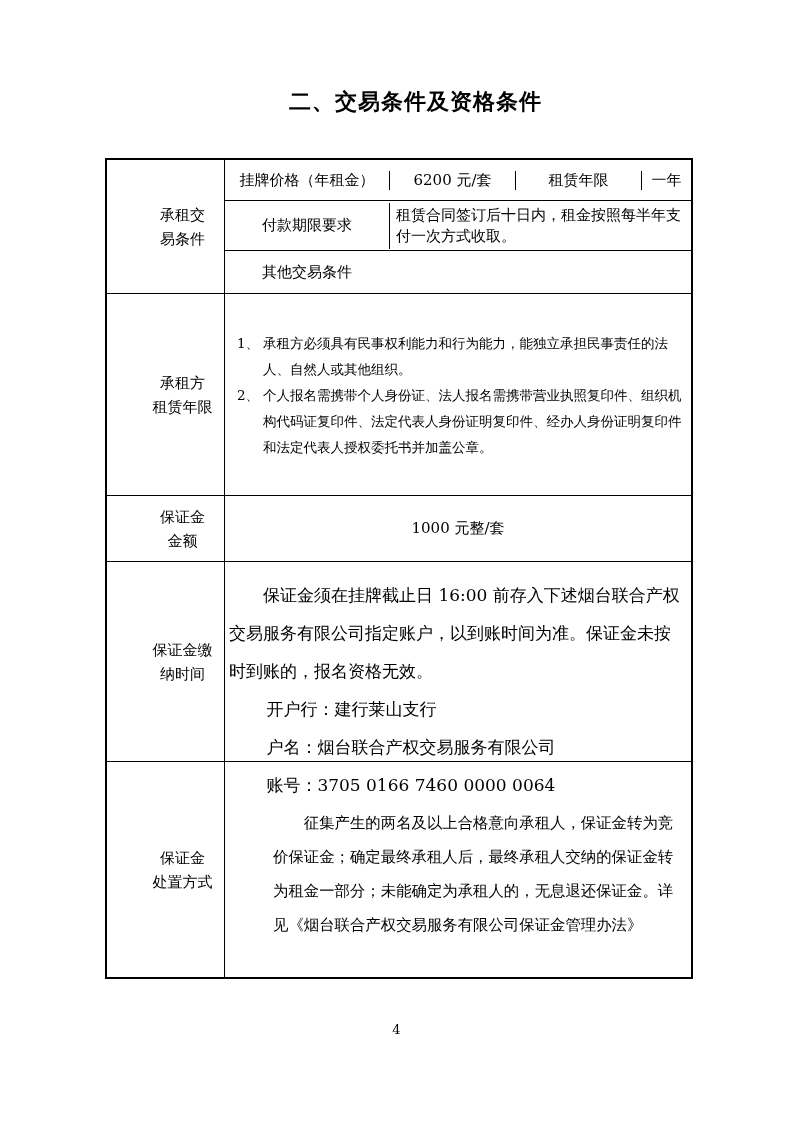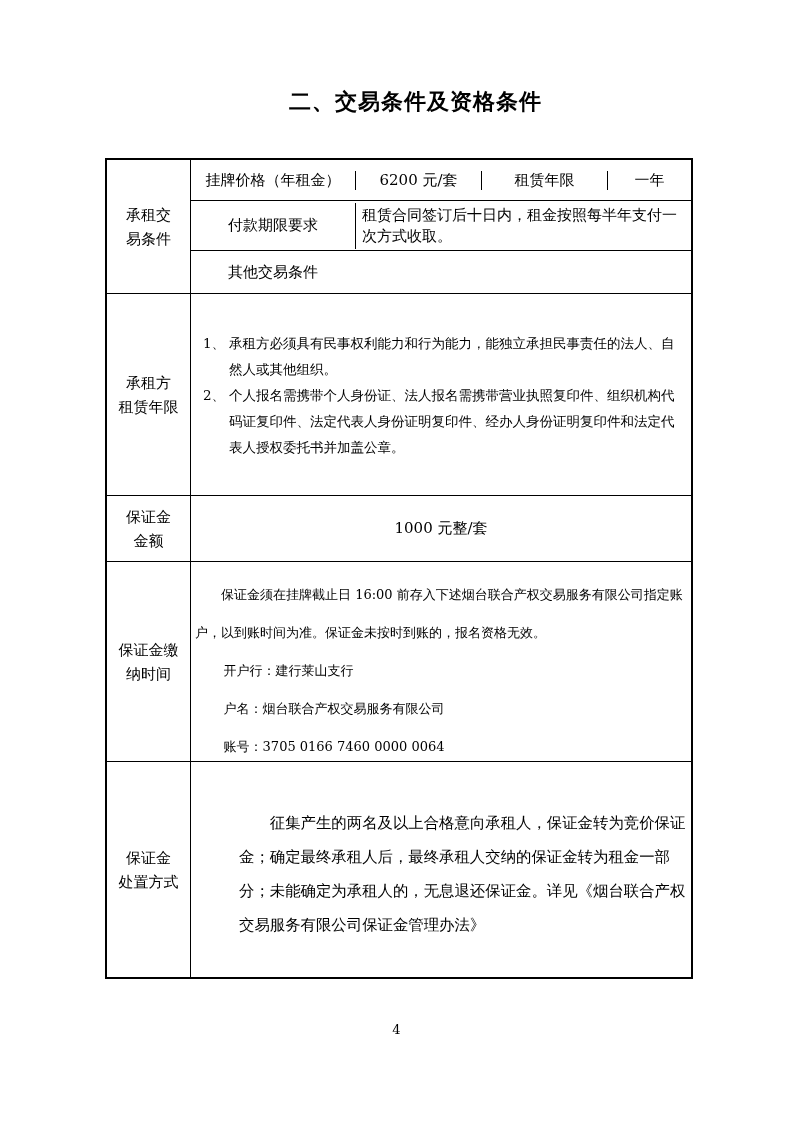--- a/index.html
+++ b/index.html
@@ -22,21 +22,21 @@
     position:absolute; left:105px; top:158px; width:588px;
     border:2px solid #000;
     font-size:15px;
   }
   .row { display:flex; align-items:stretch; }
   .row + .row { border-top:1px solid #000; }
 
   .label-cell {
     width:83px; flex:none;
     display:flex; align-items:center; justify-content:center;
-    text-align:center; white-space:pre-line; line-height:24px;
+    text-align:center; white-space:pre-line; line-height:24px;margin-left:34px;
   }
   .content-col { flex:1; border-left:1px solid #000; display:flex; flex-direction:column; }
 
   .subrow { display:flex; align-items:center; }
   .subrow + .subrow { border-top:1px solid #000; }
   .sub-label {
     width:164px; flex:none;
     display:flex; align-items:center; justify-content:center; text-align:center;
   }
   .cell { border-left:1px solid #000; }
@@ -67,21 +67,21 @@
   .list-item { display:flex; }
   .list-item .num { width:26px; flex:none; }
   .list-item .txt { flex:1; }
 
   .amount-cell {
     flex:1; display:flex; align-items:center; justify-content:center;
   }
 
   .pay-time-content {
     flex:1; padding:14px 4px 0 4px;
-    font-size:13px; line-height:38px;
+    font-size:17px; line-height:38px;
   }
   .pay-time-content .para { text-indent:2em; }
   .pay-time-content .bankline { padding-left:2.2em; }
 
   .disposal-content {
     flex:1; padding:44px 4px 0 4px;
     font-size:15.4px; line-height:34px;
   }
   .disposal-content .para { text-indent:2em;margin-left:44px; }
 

